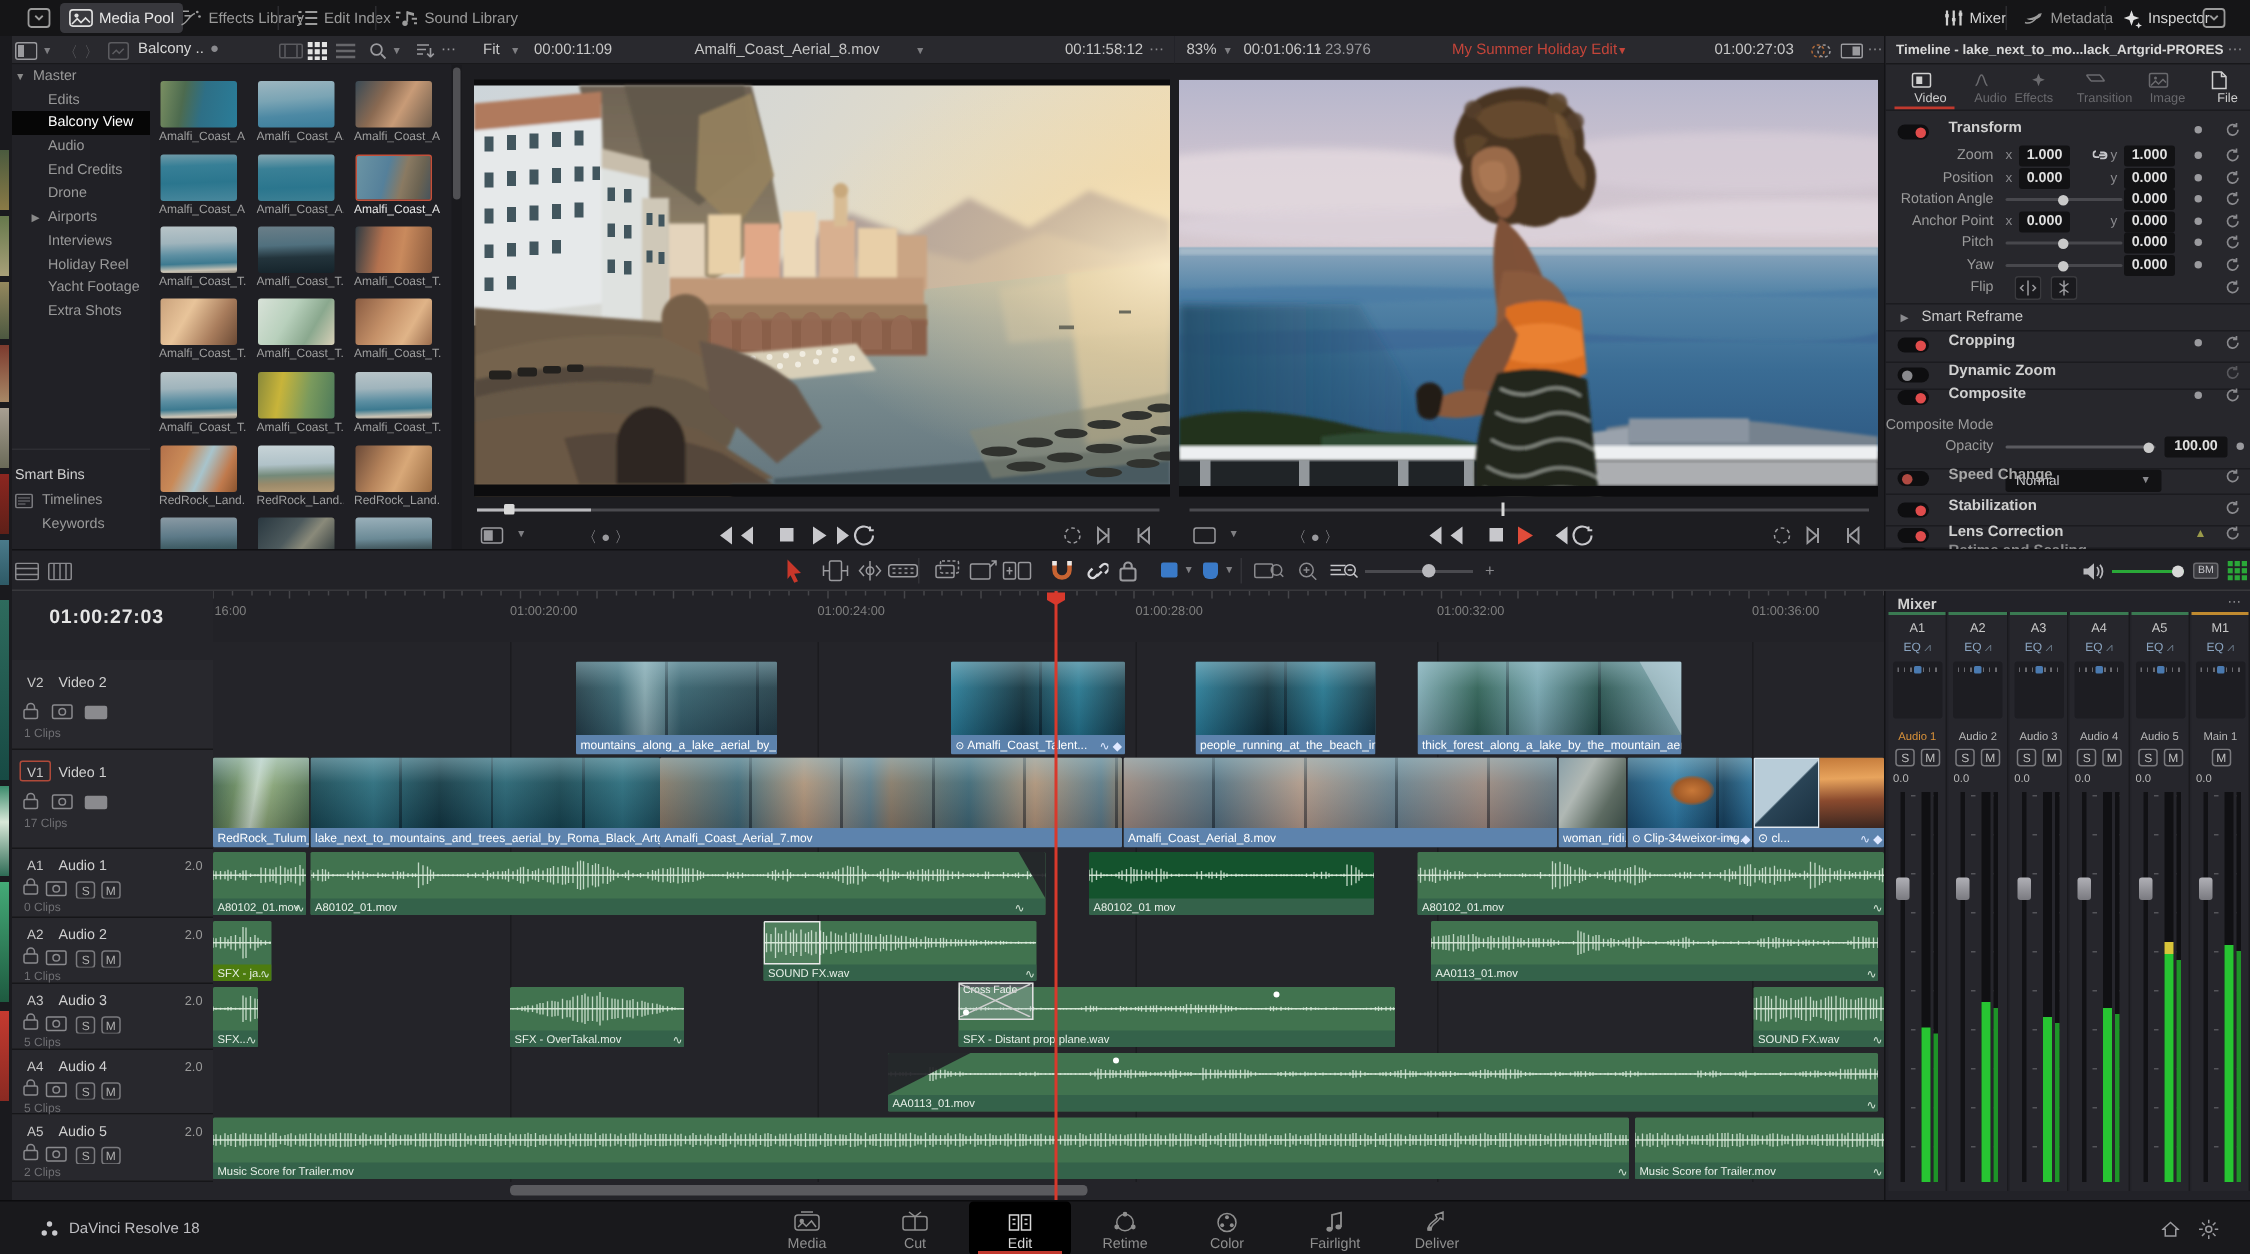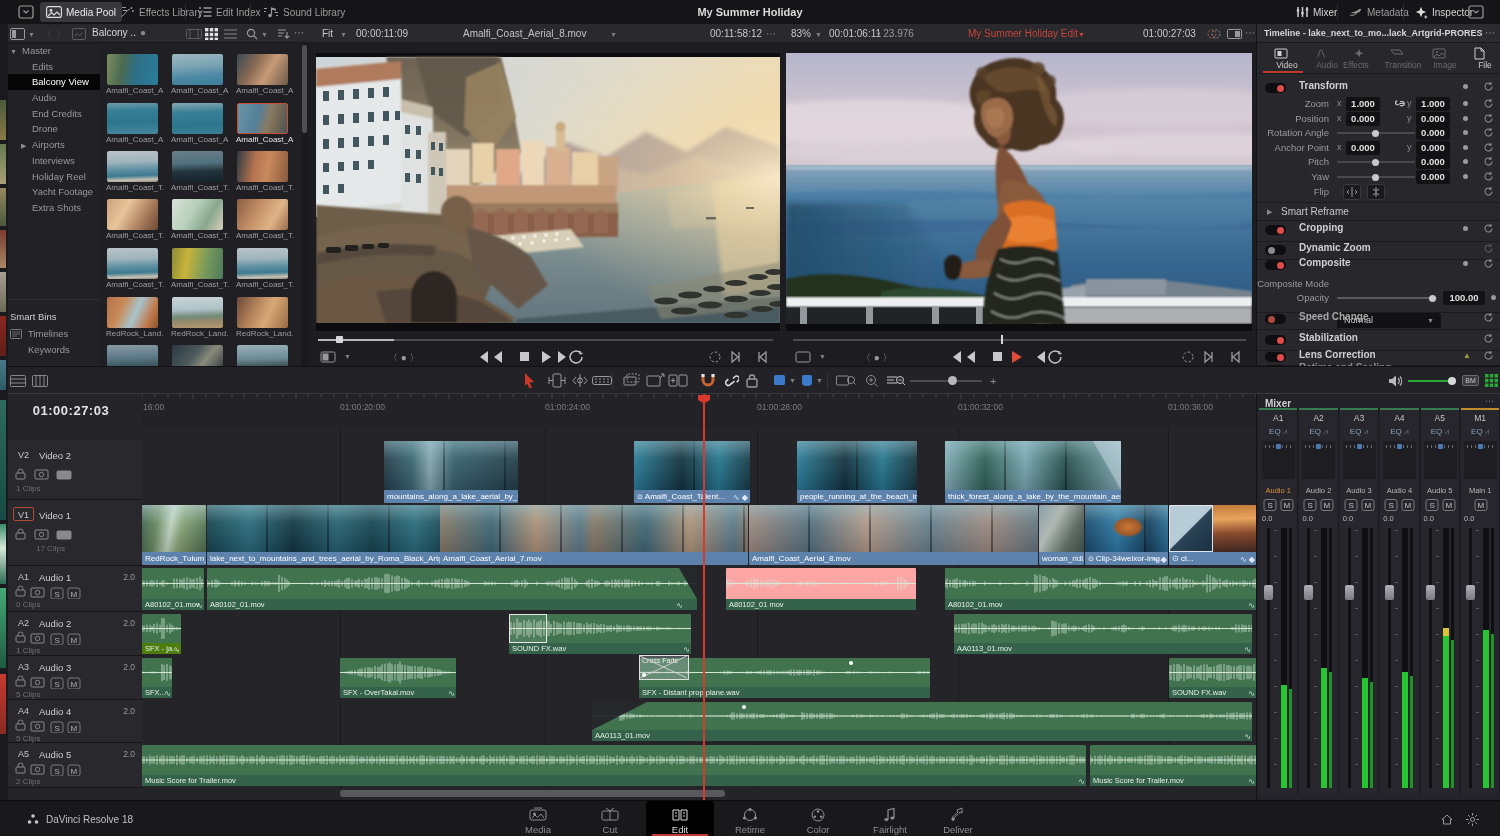--- a/index.html
+++ b/index.html
@@ -98,21 +98,20 @@
           <path d="M1 2h2M1 6h2M1 10h2M5.5 2h8M5.5 6h8M5.5 10h8" stroke="#9b9b9b" stroke-width="1.3" fill="none"></path>
         </svg>Edit Index</div>
     <div class="tb-sep" style="left:250px;"></div>
     <div class="tb-btn" style="left:257px;"><svg width="16" height="13" viewBox="0 0 16 13">
           <path d="M1 2.5h3M1 5.5h2M8.5 1.5v7" stroke="#9b9b9b" stroke-width="1.2" fill="none"></path>
           <circle cx="7" cy="9.5" r="1.8" fill="#9b9b9b"></circle>
           <path d="M8.5 1.5l4.5 1.2v2L8.5 3.5z" fill="#9b9b9b"></path>
           <path d="M11.5 6.5h3.5M13 9.5h2" stroke="#9b9b9b" stroke-width="1.2"></path>
         </svg>Sound Library</div>
 
-    <div id="title-center">My Summer Holiday</div>
 
     <div class="tb-btn" style="left:1290px;">
         <svg width="13" height="12" viewBox="0 0 13 12">
           <path d="M2 1v10M6.5 1v10M11 1v10" stroke="#cfcfcf" stroke-width="1.5"></path>
           <rect x="0.8" y="3.4" width="2.4" height="2.2" fill="#cfcfcf"></rect>
           <rect x="5.3" y="6" width="2.4" height="2.2" fill="#cfcfcf"></rect>
           <rect x="9.8" y="2.4" width="2.4" height="2.2" fill="#cfcfcf"></rect>
         </svg>
         <span style="color:#d5d5d5">Mixer</span>
       </div>
@@ -945,21 +944,21 @@
    <svg width="60" height="13" viewBox="0 0 60 13">
               <g stroke="#8a8a8e" fill="none" stroke-width="1">
                 <rect x="1" y="5" width="9" height="6" rx="1"></rect>
                 <path d="M3 5V3.5a2.5 2.5 0 015 0V5"></path>
                 <rect x="20" y="2" width="13" height="9" rx="1"></rect>
                 <circle cx="26.5" cy="6.5" r="2.2"></circle>
                 <rect x="42" y="3" width="14" height="8" rx="1" fill="#8a8a8e"></rect>
               </g>
             </svg>
  </div>
- <div style="position:absolute;left:8px;top:44px;font-size:8px;color:#6f6f73;margin-left:20px;">17 Clips</div>
+ <div style="position:absolute;left:8px;top:44px;font-size:8px;color:#6f6f73;">17 Clips</div>
 </div>
         <div class="trk-hd" style="top:138px;height:46px;">
  <div style="position:absolute;left:5px;top:4px;width:21px;height:14px;font-size:9px;text-align:center;line-height:14px;color:#c8c8c8;">A1</div>
  <div style="position:absolute;left:31px;top:6px;font-size:9.5px;color:#d0d0d0;">Audio 1</div>
  <div style="position:absolute;right:7px;top:6px;font-size:8.5px;color:#9a9a9a;">2.0</div>
  <div style="position:absolute;left:7px;top:19px;">
    <svg width="70" height="14" viewBox="0 0 70 14">
               <g stroke="#8a8a8e" fill="none" stroke-width="1">
                 <rect x="1" y="5" width="9" height="6" rx="1"></rect>
                 <path d="M3 5V3.5a2.5 2.5 0 015 0V5"></path>
@@ -1135,21 +1134,21 @@
  <div style="position:absolute;left:0;top:0;width:100%;height:31px;overflow:hidden;">
             <svg width="490" height="31" style="position:absolute;left:0;top:0">
               <path d="M0 12.0V19.0M2 13.6V17.4M5 11.9V19.1M8 11.4V19.6M10 11.6V19.4M12 13.2V17.8M15 14.7V16.3M18 14.9V16.1M20 14.9V16.1M22 14.9V16.1M25 13.6V17.4M28 12.4V18.6M30 14.2V16.8M32 12.6V18.4M35 13.2V17.8M38 14.1V16.9M40 14.9V16.1M42 14.9V16.1M45 13.7V17.3M48 14.2V16.8M50 14.4V16.6M52 14.9V16.1M55 13.2V17.8M58 12.7V18.3M60 13.5V17.5M62 13.0V18.0M65 14.2V16.8M68 14.2V16.8M70 14.3V16.7M72 7.0V24.0M75 8.8V22.2M78 9.7V21.3M80 11.7V19.3M82 13.2V17.8M85 14.9V16.1M88 14.9V16.1M90 14.9V16.1M92 14.9V16.1M95 14.9V16.1M98 14.9V16.1M100 14.9V16.1M102 14.9V16.1M105 14.0V17.0M108 14.9V16.1M110 13.9V17.1M112 14.9V16.1M115 13.7V17.3M118 12.0V19.0M120 14.1V16.9M122 13.1V17.9M125 12.8V18.2M128 12.9V18.1M130 12.6V18.4M132 11.2V19.8M135 12.8V18.2M138 11.6V19.4M140 10.2V20.8M142 9.9V21.1M145 11.4V19.6M148 12.7V18.3M150 12.2V18.8M152 11.0V20.0M155 12.3V18.7M158 10.8V20.2M160 10.7V20.3M162 9.3V21.7M165 10.1V20.9M168 9.1V21.9M170 9.3V21.7M172 10.3V20.7M175 10.4V20.6M178 6.3V24.7M180 5.6V25.4M182 6.2V24.8M185 7.4V23.6M188 8.6V22.4M190 7.5V23.5M192 8.0V23.0M195 10.0V21.0M198 9.7V21.3M200 11.1V19.9M202 12.1V18.9M205 13.8V17.2M208 14.6V16.4M210 13.7V17.3M212 12.2V18.8M215 14.2V16.8M218 14.6V16.4M220 14.0V17.0M222 14.9V16.1M225 13.3V17.7M228 12.0V19.0M230 12.5V18.5M232 11.2V19.8M235 10.8V20.2M238 11.3V19.7M240 10.3V20.7M242 10.9V20.1M245 10.0V21.0M248 10.3V20.7M250 11.1V19.9M252 10.9V20.1M255 11.0V20.0M258 12.0V19.0M260 12.9V18.1M262 13.6V17.4M265 14.9V16.1M268 14.8V16.2M270 14.9V16.1M272 14.9V16.1M275 14.6V16.4M278 13.2V17.8M280 14.1V16.9M282 13.7V17.3M285 13.4V17.6M288 13.9V17.1M290 14.9V16.1M292 14.9V16.1M295 14.9V16.1M298 14.9V16.1M300 14.9V16.1M302 14.8V16.2M305 13.6V17.4M308 12.6V18.4M310 11.9V19.1M312 13.6V17.4M315 12.5V18.5M318 11.3V19.7M320 13.5V17.5M322 14.9V16.1M325 14.9V16.1M328 14.9V16.1M330 13.6V17.4M332 14.9V16.1M335 14.8V16.2M338 14.7V16.3M340 13.7V17.3M342 13.3V17.7M345 13.0V18.0M348 13.5V17.5M350 12.8V18.2M352 11.5V19.5M355 10.4V20.6M358 9.1V21.9M360 9.9V21.1M362 10.0V21.0M365 9.1V21.9M368 11.3V19.7M370 13.2V17.8M372 14.9V16.1M375 14.9V16.1M378 14.5V16.5M380 12.8V18.2M382 11.4V19.6M385 10.8V20.2M388 12.3V18.7M390 12.8V18.2M392 13.7V17.3M395 14.9V16.1M398 13.2V17.8M400 12.4V18.6M402 13.2V17.8M405 11.8V19.2M408 11.4V19.6M410 12.5V18.5M412 11.5V19.5M415 12.4V18.6M418 11.3V19.7M420 11.7V19.3M422 11.5V19.5M425 12.4V18.6M428 13.0V18.0M430 14.7V16.3M432 13.0V18.0M435 14.1V16.9M438 14.9V16.1M440 14.4V16.6M442 14.3V16.7M445 14.1V16.9M448 14.9V16.1M450 13.0V18.0M452 13.2V17.8M455 14.6V16.4M458 14.9V16.1M460 14.9V16.1M462 13.3V17.7M465 14.1V16.9M468 14.6V16.4M470 14.1V16.9M472 13.6V17.4M475 14.7V16.3M478 12.9V18.1M480 14.3V16.7M482 14.9V16.1M485 14.9V16.1M488 14.4V16.6M490 14.2V16.8" stroke="#d8ead9" stroke-width="0.9" fill="none" opacity="0.85"></path>
               <rect x="0" y="15.0" width="490" height="1" fill="#d8ead9" opacity="0.95"></rect>
             </svg>
           </div>
  <div class="cliplabel" style="height:11px;line-height:11px;background:#34624a;color:#e8f0e8;font-size:7.5px;">A80102_01.mov</div>
           <div style="position:absolute;right:14px;bottom:0px;color:#cfe0d2;font-size:8px;">∿</div>
           <div style="position:absolute;right:0;top:0;width:0;height:0;border-top:31px solid #222227;border-left:18px solid transparent;opacity:0.92;"></div>
         </div>
-<div class="clip" style="left:584px;top:140px;width:190px;height:42px;background:#fca5a5;">
+<div class="clip" style="left:584px;top:140px;width:190px;height:42px;background:#14532d;">
  <div style="position:absolute;left:0;top:0;width:100%;height:31px;overflow:hidden;">
             <svg width="190" height="31" style="position:absolute;left:0;top:0">
               <path d="M0 11.9V19.1M2 10.9V20.1M5 12.3V18.7M8 13.6V17.4M10 14.9V16.1M12 14.9V16.1M15 14.9V16.1M18 14.5V16.5M20 13.3V17.7M22 12.3V18.7M25 11.3V19.7M28 10.0V21.0M30 11.3V19.7M32 11.7V19.3M35 11.8V19.2M38 12.6V18.4M40 13.5V17.5M42 12.5V18.5M45 10.9V20.1M48 11.1V19.9M50 12.8V18.2M52 13.2V17.8M55 14.5V16.5M58 14.9V16.1M60 14.5V16.5M62 14.9V16.1M65 14.9V16.1M68 14.9V16.1M70 14.9V16.1M72 13.2V17.8M75 12.6V18.4M78 14.5V16.5M80 13.5V17.5M82 13.1V17.9M85 13.6V17.4M88 12.3V18.7M90 13.7V17.3M92 14.3V16.7M95 14.9V16.1M98 14.5V16.5M100 14.9V16.1M102 14.6V16.4M105 14.9V16.1M108 14.9V16.1M110 14.9V16.1M112 14.9V16.1M115 14.9V16.1M118 14.7V16.3M120 14.9V16.1M122 14.9V16.1M125 14.9V16.1M128 14.9V16.1M130 14.9V16.1M132 14.9V16.1M135 14.9V16.1M138 14.9V16.1M140 14.9V16.1M142 14.9V16.1M145 14.3V16.7M148 14.9V16.1M150 13.4V17.6M152 14.5V16.5M155 13.2V17.8M158 13.1V17.9M160 14.2V16.8M162 14.9V16.1M165 14.9V16.1M168 14.9V16.1M170 14.5V16.5M172 8.4V22.6M175 8.8V22.2M178 10.1V20.9M180 11.9V19.1M182 13.7V17.3M185 14.9V16.1M188 14.9V16.1M190 13.9V17.1" stroke="#d8ead9" stroke-width="0.9" fill="none" opacity="0.85"></path>
               <rect x="0" y="15.0" width="190" height="1" fill="#d8ead9" opacity="0.95"></rect>
             </svg>
           </div>
  <div class="cliplabel" style="height:11px;line-height:11px;background:#34624a;color:#e8f0e8;font-size:7.5px;">A80102_01 mov</div>
         </div>
 <div class="clip" style="left:803px;top:140px;width:311px;height:42px;background:#41734f;">
  <div style="position:absolute;left:0;top:0;width:100%;height:31px;overflow:hidden;">

